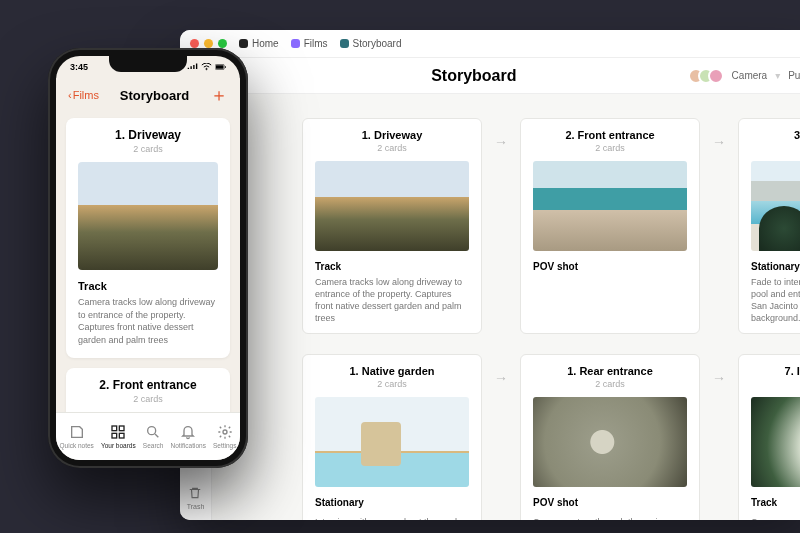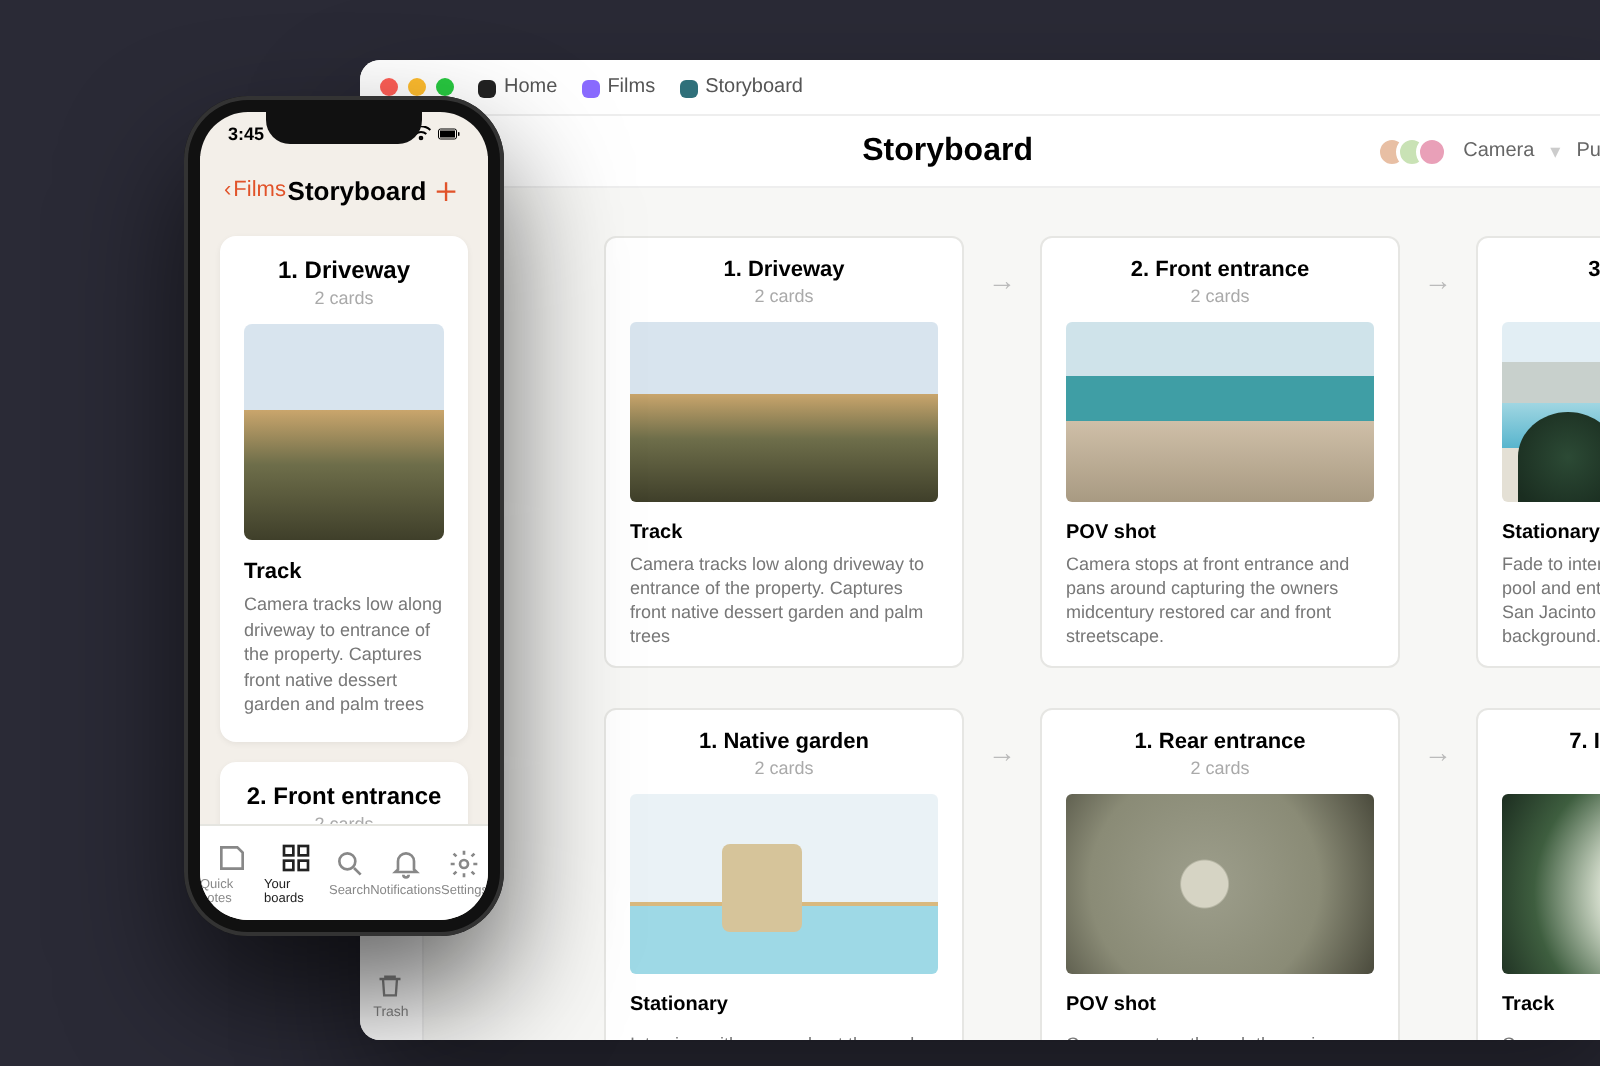--- a/index.html
+++ b/index.html
@@ -34,21 +34,21 @@
     padding: 0 10px;
     font-size: 10px;
     color: #555;
     border-bottom: 1px solid #eee;
   }
   .traffic { display: flex; gap: 5px; margin-right: 12px; }
   .traffic span { width: 9px; height: 9px; border-radius: 50%; display: block; }
   .tl-r { background: #ff5f57; }
   .tl-y { background: #febc2e; }
   .tl-g { background: #28c840; }
-  .bc-item { display: flex; align-items: flex-end; gap: 4px; margin-right: 12px; }
+  .bc-item { display: flex; align-items: center; gap: 4px; margin-right: 12px; }
   .bc-chip { width: 9px; height: 9px; border-radius: 3px; display: inline-block; }
   .chip-dark { background: #222; }
   .chip-purple { background: #8a6bff; }
   .chip-teal { background: #2f707a; }
 
   .d-subbar {
     height: 36px;
     background: #fff;
     display: flex;
     align-items: center;
@@ -125,27 +125,26 @@
   .thumb-native { background: linear-gradient(to bottom, #eaf2f6 0%, #eaf2f6 60%, #d9b97e 60%, #d9b97e 62%, #9ed9e6 62%, #9ed9e6 100%); position:relative;}
   .thumb-native::before{content:"";position:absolute;left:30%;top:25px;width:40px;height:44px;background:#d6c49a;border-radius:4px;}
   .thumb-rear { background: radial-gradient(circle at 45% 50%, #d6d4c4 0%, #d6d4c4 12%, #999a87 13%, #8a8b76 60%, #4a4a3c 100%); }
   .thumb-interior { background: radial-gradient(circle at 55% 55%, #ffffff 0%, #ffffff 20%, #d8e0d0 35%, #3e5e3f 70%, #1c2d20 100%); }
 
   
   .phone {
     position: absolute;
     left: 48px;
     top: 48px;
-    width: 160px;
+    width: 200px;
     height: 420px;
     background: #111;
     border-radius: 32px;
     padding: 8px;
     box-shadow: 0 30px 60px rgba(0,0,0,.6), 0 0 0 2px #333 inset;
-    margin-left: 44px;
   }
   .phone-screen {
     width: 100%;
     height: 100%;
     background: #f3efe9;
     border-radius: 24px;
     overflow: hidden;
     position: relative;
     display: flex;
     flex-direction: column;
@@ -282,21 +281,20 @@
           <div class="thumb thumb-driveway"></div>
           <div class="shottype">Track</div>
           <div class="desc">Camera tracks low along driveway to entrance of the property. Captures front native dessert garden and palm trees</div>
         </div>
         <span class="d-arrow">→</span>
         <div class="d-card">
           <div class="h"><strong>2. Front entrance</strong></div>
           <div class="count">2 cards</div>
           <div class="thumb thumb-frontent"></div>
           <div class="shottype">POV shot</div>
-          <div class="desc">Camera stops at front entrance and pans around capturing the owners midcentury restored car and front streetscape.</div>
         </div>
         <span class="d-arrow">→</span>
         <div class="d-card">
           <div class="h"><strong>3. Back patio</strong></div>
           <div class="count">2 cards</div>
           <div class="thumb thumb-pool"></div>
           <div class="shottype">Stationary Close-up</div>
           <div class="desc">Fade to interview the owner about the pool and entertainment area with the San Jacinto mountains in the background.</div>
         </div>
 

